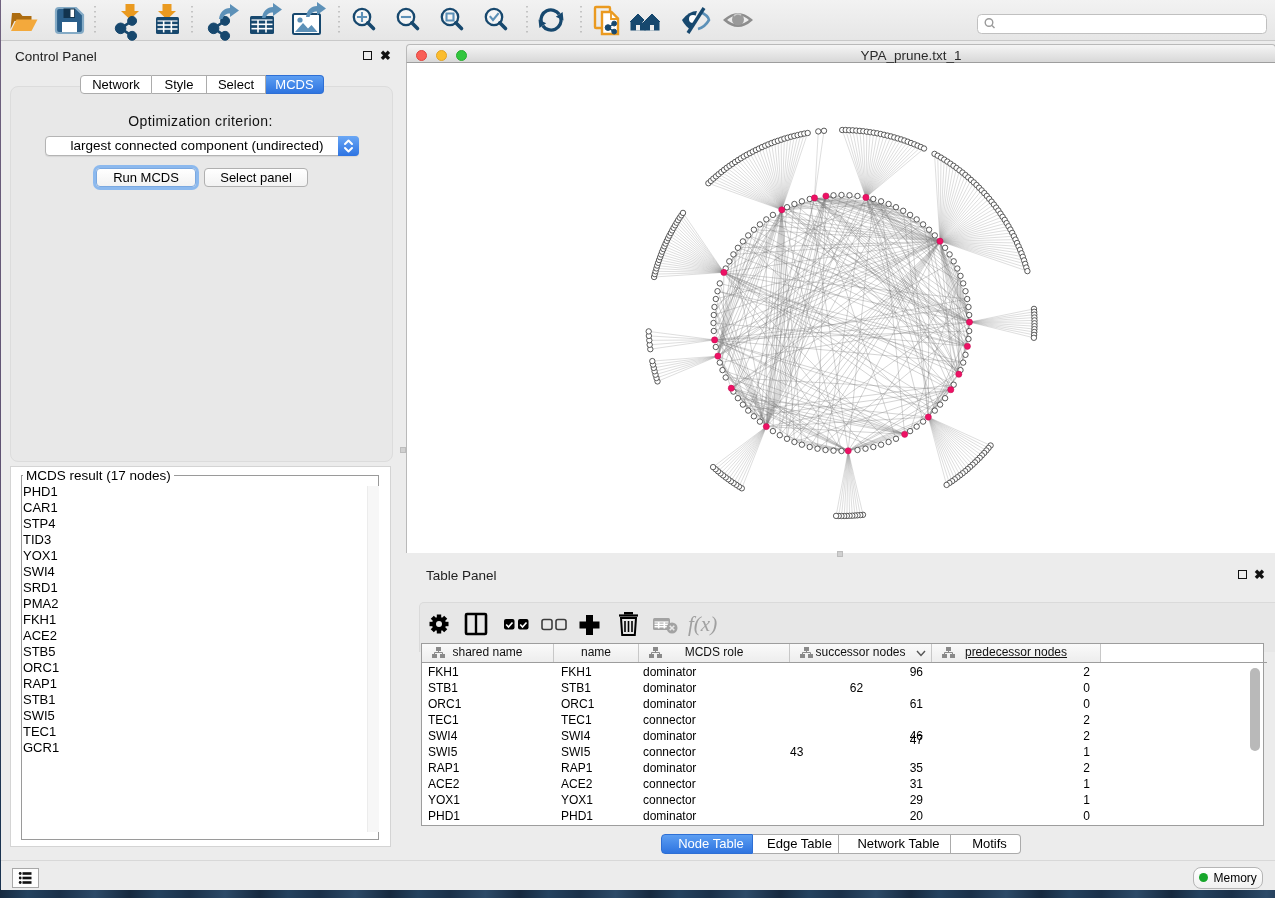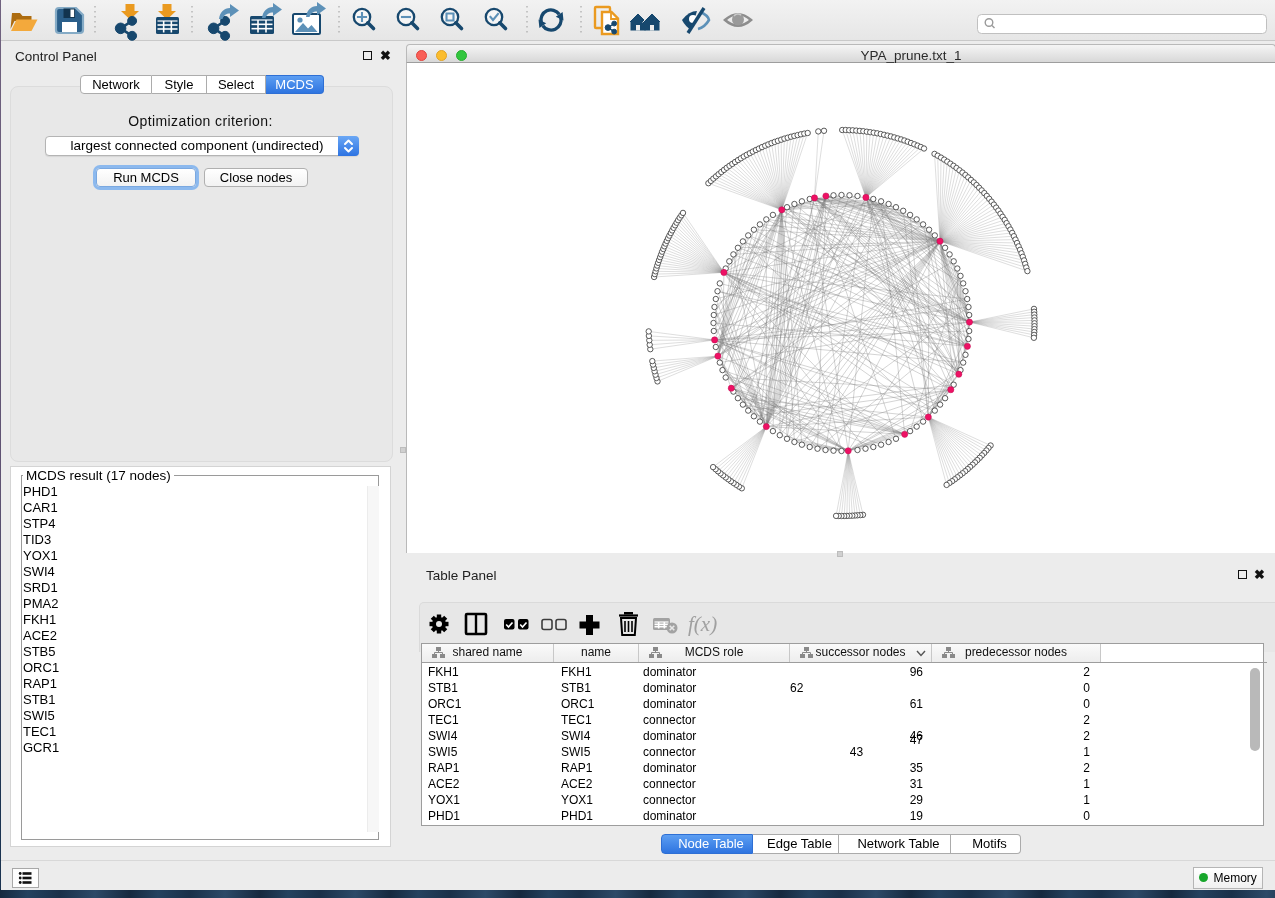--- a/index.html
+++ b/index.html
@@ -53,21 +53,21 @@
 #tscroll { position:absolute; right:1px; top:19px; width:14px; height:162px; background:#fff; }
 #tthumb { position:absolute; left:2px; top:5px; width:10px; height:83px; background:#b9b9b9; border-radius:5px; }
 .btab { position:absolute; height:20px; background:#fff; border:1px solid #ababab; border-left:none; font-size:13px; line-height:18px; text-align:center; color:#000; top:276px;padding-left:8px; }
 .btab.first { border-left:1px solid #ababab; border-radius:4px 0 0 4px; }
 .btab.last { border-radius:0 4px 4px 0; }
 .btab.sel { background:linear-gradient(#5c9ef2,#2e74e0); border-color:#2e6fd4; color:#fff; }
 
 
 #status { left:0; top:860px; width:1274px; height:30px; background:#ececec; border-top:1px solid #d8d8d8; }
 #menubtn { position:absolute; left:11px; top:7px; width:27px; height:20px; background:#fdfdfd; border:1px solid #a8a8a8; }
-#membtn { position:absolute; right:12px; top:6px; width:70px; height:22px; background:linear-gradient(#fff,#f0f0f0); border:1px solid #b5b5b5; border-radius:0; font-size:12px; line-height:20px; text-align:center; color:#000; }
+#membtn { position:absolute; right:12px; top:6px; width:70px; height:22px; background:linear-gradient(#fff,#f0f0f0); border:1px solid #b5b5b5; border-radius:8px; font-size:12px; line-height:20px; text-align:center; color:#000; }
 .grip { position:absolute; width:6px; height:6px; background:#d0d0d0; border:1px solid #bdbdbd; }
 </style>
 </head>
 <body>
 <div id="wall" class="abs"></div>
 <div id="walltex" class="abs"></div>
 <div id="appwin" class="abs">
 
 <div id="toolbar" class="abs">
       <svg class="abs" style="left:0;top:0" width="1274" height="41" viewBox="0 0 1274 41">
@@ -192,21 +192,21 @@
   </div>
   <div id="optlabel">Optimization criterion:</div>
   <div id="dropdown">largest connected component (undirected)
     <div id="dropstep">
       <svg width="21" height="20" viewBox="0 0 21 20">
             <path d="M7 8 L10.5 4.5 L14 8 M7 12 L10.5 15.5 L14 12" fill="none" stroke="#fff" stroke-width="2" stroke-linecap="round" stroke-linejoin="round"></path>
           </svg>
     </div>
   </div>
   <div class="btn focus" style="left:95px;top:126px;width:100px;">Run MCDS</div>
-  <div class="btn" style="left:203px;top:126px;width:104px;">Close nodes</div>
+  <div class="btn" style="left:203px;top:126px;width:104px;">Select panel</div>
   <div id="resultpanel">
     <div id="fieldset"></div>
     <div id="fieldlegend">MCDS result (17 nodes)</div>
     <div id="mlist">PHD1<br>CAR1<br>STP4<br>TID3<br>YOX1<br>SWI4<br>SRD1<br>PMA2<br>FKH1<br>ACE2<br>STB5<br>ORC1<br>RAP1<br>STB1<br>SWI5<br>TEC1<br>GCR1</div>
     <div id="mscroll"></div>
   </div>
 </div>
 
 <div class="grip" style="left:399px;top:447px;"></div>
 
@@ -1048,21 +1048,21 @@
           <circle cx="252" cy="25" r="5.5" fill="#a2a2a2"></circle>
           <path d="M249.7,22.7 l4.6,4.6 M254.3,22.7 l-4.6,4.6" stroke="#e7e7e7" stroke-width="1.6"></path>
           <text x="268" y="28" font-family="Liberation Serif, serif" font-style="italic" font-size="21" fill="#a0a0a0">f(x)</text>
         </svg>
       </div>
   <div id="ttable">
         <div class="thead" style="left:0px;width:132px;">shared name</div>
         <div class="thead" style="left:132px;width:85px;">name</div>
         <div class="thead" style="left:217px;width:151px;">MCDS role</div>
         <div class="thead" style="left:368px;width:142px;">successor nodes</div>
-        <div class="thead" style="left:510px;width:169px;">predecessor nodes</div>
+        <div class="thead" style="left:510px;width:169px;text-decoration:underline;">predecessor nodes</div>
         <svg class="abs" style="left:0;top:0" width="845" height="18" viewBox="0 0 845 18">
           <g fill="#8a8a8a">
             <rect x="14" y="3" width="5" height="4"></rect>
             <rect x="10" y="10" width="5" height="4"></rect>
             <rect x="18" y="10" width="5" height="4"></rect>
             <path d="M16.5,7 v2 M12.5,10 v-1.5 h8 v1.5" stroke="#8a8a8a" fill="none" stroke-width="1"></path>
           </g>
           <g fill="#8a8a8a">
             <rect x="231" y="3" width="5" height="4"></rect>
             <rect x="227" y="10" width="5" height="4"></rect>
@@ -1085,61 +1085,61 @@
         </svg>
         <div class="abs" style="left:0;top:18px;width:845px;height:1px;background:#9d9d9d;"></div>
         <div class="trow" style="left:6px;top:20px;">FKH1</div>
         <div class="trow" style="left:139px;top:20px;">FKH1</div>
         <div class="trow" style="left:221px;top:20px;">dominator</div>
         <div class="trow" style="left:368px;top:20px;width:133px;text-align:right;">96</div>
         <div class="trow" style="left:510px;top:20px;width:158px;text-align:right;">2</div>
         <div class="trow" style="left:6px;top:36px;">STB1</div>
         <div class="trow" style="left:139px;top:36px;">STB1</div>
         <div class="trow" style="left:221px;top:36px;">dominator</div>
-        <div class="trow" style="left:368px;top:36px;width:133px;text-align:left;">62</div>
+        <div class="trow" style="left:368px;top:36px;width:133px;text-align:center;">62</div>
         <div class="trow" style="left:510px;top:36px;width:158px;text-align:right;">0</div>
         <div class="trow" style="left:6px;top:52px;">ORC1</div>
         <div class="trow" style="left:139px;top:52px;">ORC1</div>
         <div class="trow" style="left:221px;top:52px;">dominator</div>
         <div class="trow" style="left:368px;top:52px;width:133px;text-align:right;">61</div>
         <div class="trow" style="left:510px;top:52px;width:158px;text-align:right;">0</div>
         <div class="trow" style="left:6px;top:68px;">TEC1</div>
         <div class="trow" style="left:139px;top:68px;">TEC1</div>
         <div class="trow" style="left:221px;top:68px;">connector</div>
         <div class="trow" style="left:368px;top:68px;width:133px;text-align:right;margin-top:20px;">47</div>
         <div class="trow" style="left:510px;top:68px;width:158px;text-align:right;">2</div>
         <div class="trow" style="left:6px;top:84px;">SWI4</div>
         <div class="trow" style="left:139px;top:84px;">SWI4</div>
         <div class="trow" style="left:221px;top:84px;">dominator</div>
         <div class="trow" style="left:368px;top:84px;width:133px;text-align:right;">46</div>
         <div class="trow" style="left:510px;top:84px;width:158px;text-align:right;">2</div>
         <div class="trow" style="left:6px;top:100px;">SWI5</div>
         <div class="trow" style="left:139px;top:100px;">SWI5</div>
         <div class="trow" style="left:221px;top:100px;">connector</div>
-        <div class="trow" style="left:368px;top:100px;width:133px;text-align:center;">43</div>
+        <div class="trow" style="left:368px;top:100px;width:133px;text-align:left;">43</div>
         <div class="trow" style="left:510px;top:100px;width:158px;text-align:right;">1</div>
         <div class="trow" style="left:6px;top:116px;">RAP1</div>
         <div class="trow" style="left:139px;top:116px;">RAP1</div>
         <div class="trow" style="left:221px;top:116px;">dominator</div>
         <div class="trow" style="left:368px;top:116px;width:133px;text-align:right;">35</div>
         <div class="trow" style="left:510px;top:116px;width:158px;text-align:right;">2</div>
         <div class="trow" style="left:6px;top:132px;">ACE2</div>
         <div class="trow" style="left:139px;top:132px;">ACE2</div>
         <div class="trow" style="left:221px;top:132px;">connector</div>
         <div class="trow" style="left:368px;top:132px;width:133px;text-align:right;">31</div>
         <div class="trow" style="left:510px;top:132px;width:158px;text-align:right;">1</div>
         <div class="trow" style="left:6px;top:148px;">YOX1</div>
         <div class="trow" style="left:139px;top:148px;">YOX1</div>
         <div class="trow" style="left:221px;top:148px;">connector</div>
         <div class="trow" style="left:368px;top:148px;width:133px;text-align:right;">29</div>
         <div class="trow" style="left:510px;top:148px;width:158px;text-align:right;">1</div>
         <div class="trow" style="left:6px;top:164px;">PHD1</div>
         <div class="trow" style="left:139px;top:164px;">PHD1</div>
         <div class="trow" style="left:221px;top:164px;">dominator</div>
-        <div class="trow" style="left:368px;top:164px;width:133px;text-align:right;">19</div>
+        <div class="trow" style="left:368px;top:164px;width:133px;text-align:right;">20</div>
         <div class="trow" style="left:510px;top:164px;width:158px;text-align:right;">0</div>
         <div id="tscroll">
           <div id="tthumb"></div>
         </div>
       </div>
   <div class="btab first sel" style="left:255px;width:92px;">Node Table</div>
   <div class="btab" style="left:347px;width:86px;">Edge Table</div>
   <div class="btab" style="left:433px;width:112px;">Network Table</div>
   <div class="btab last" style="left:545px;width:70px;">Motifs</div>
 </div>

